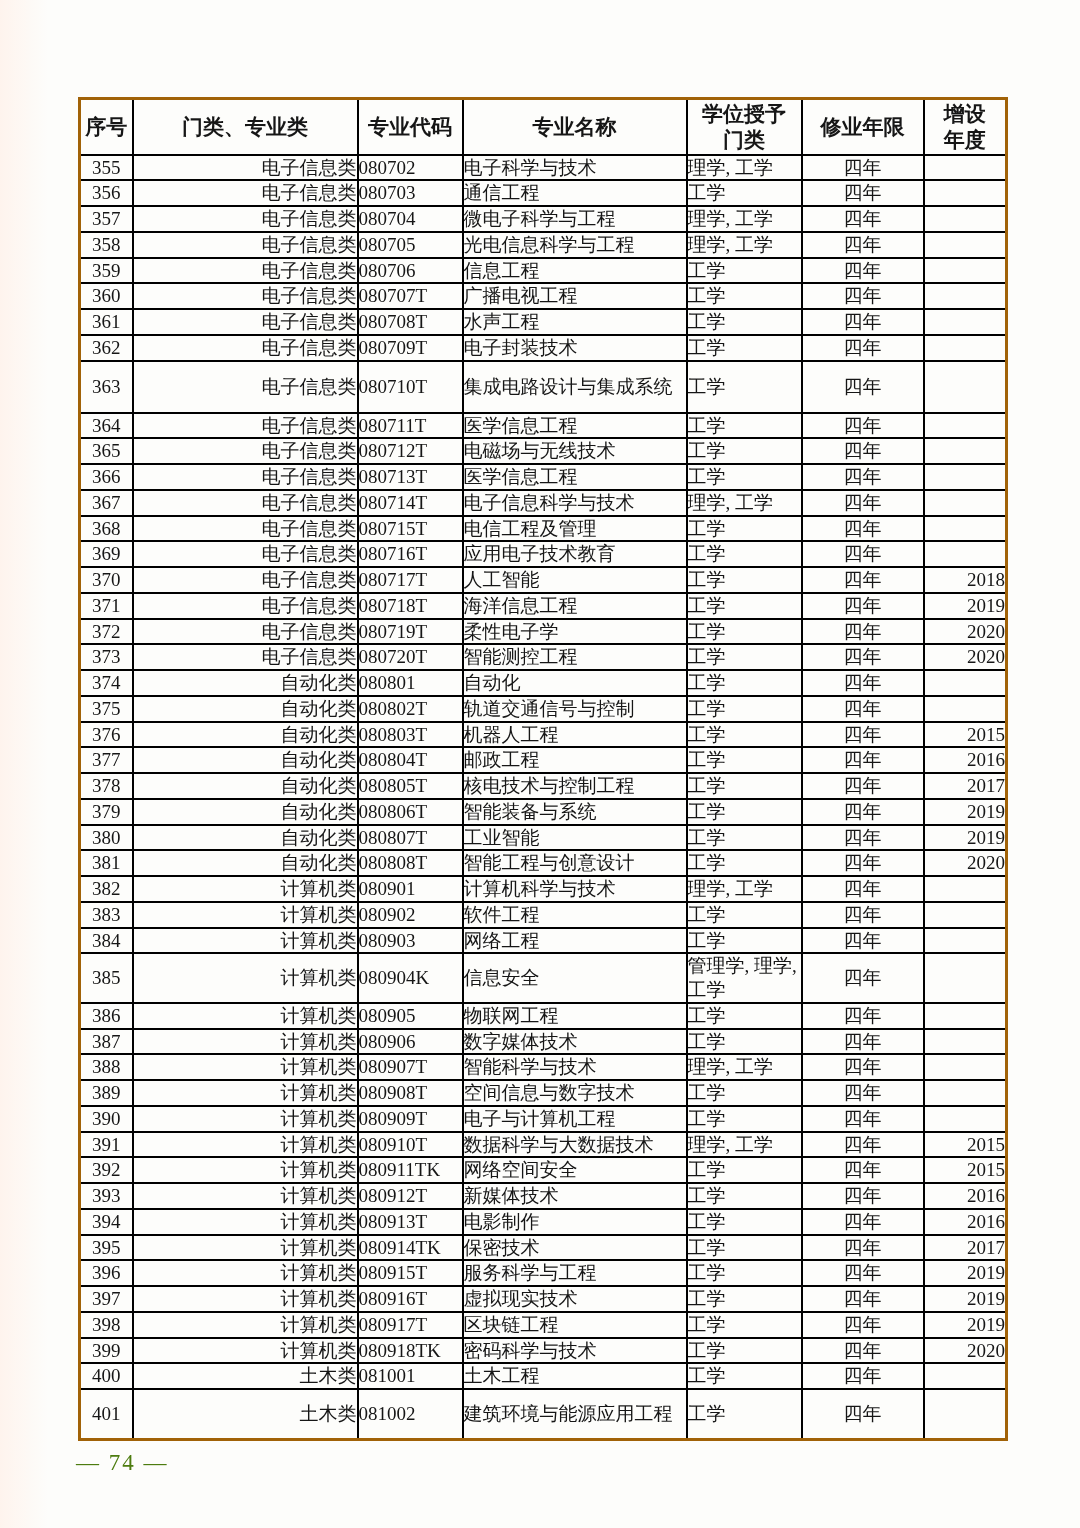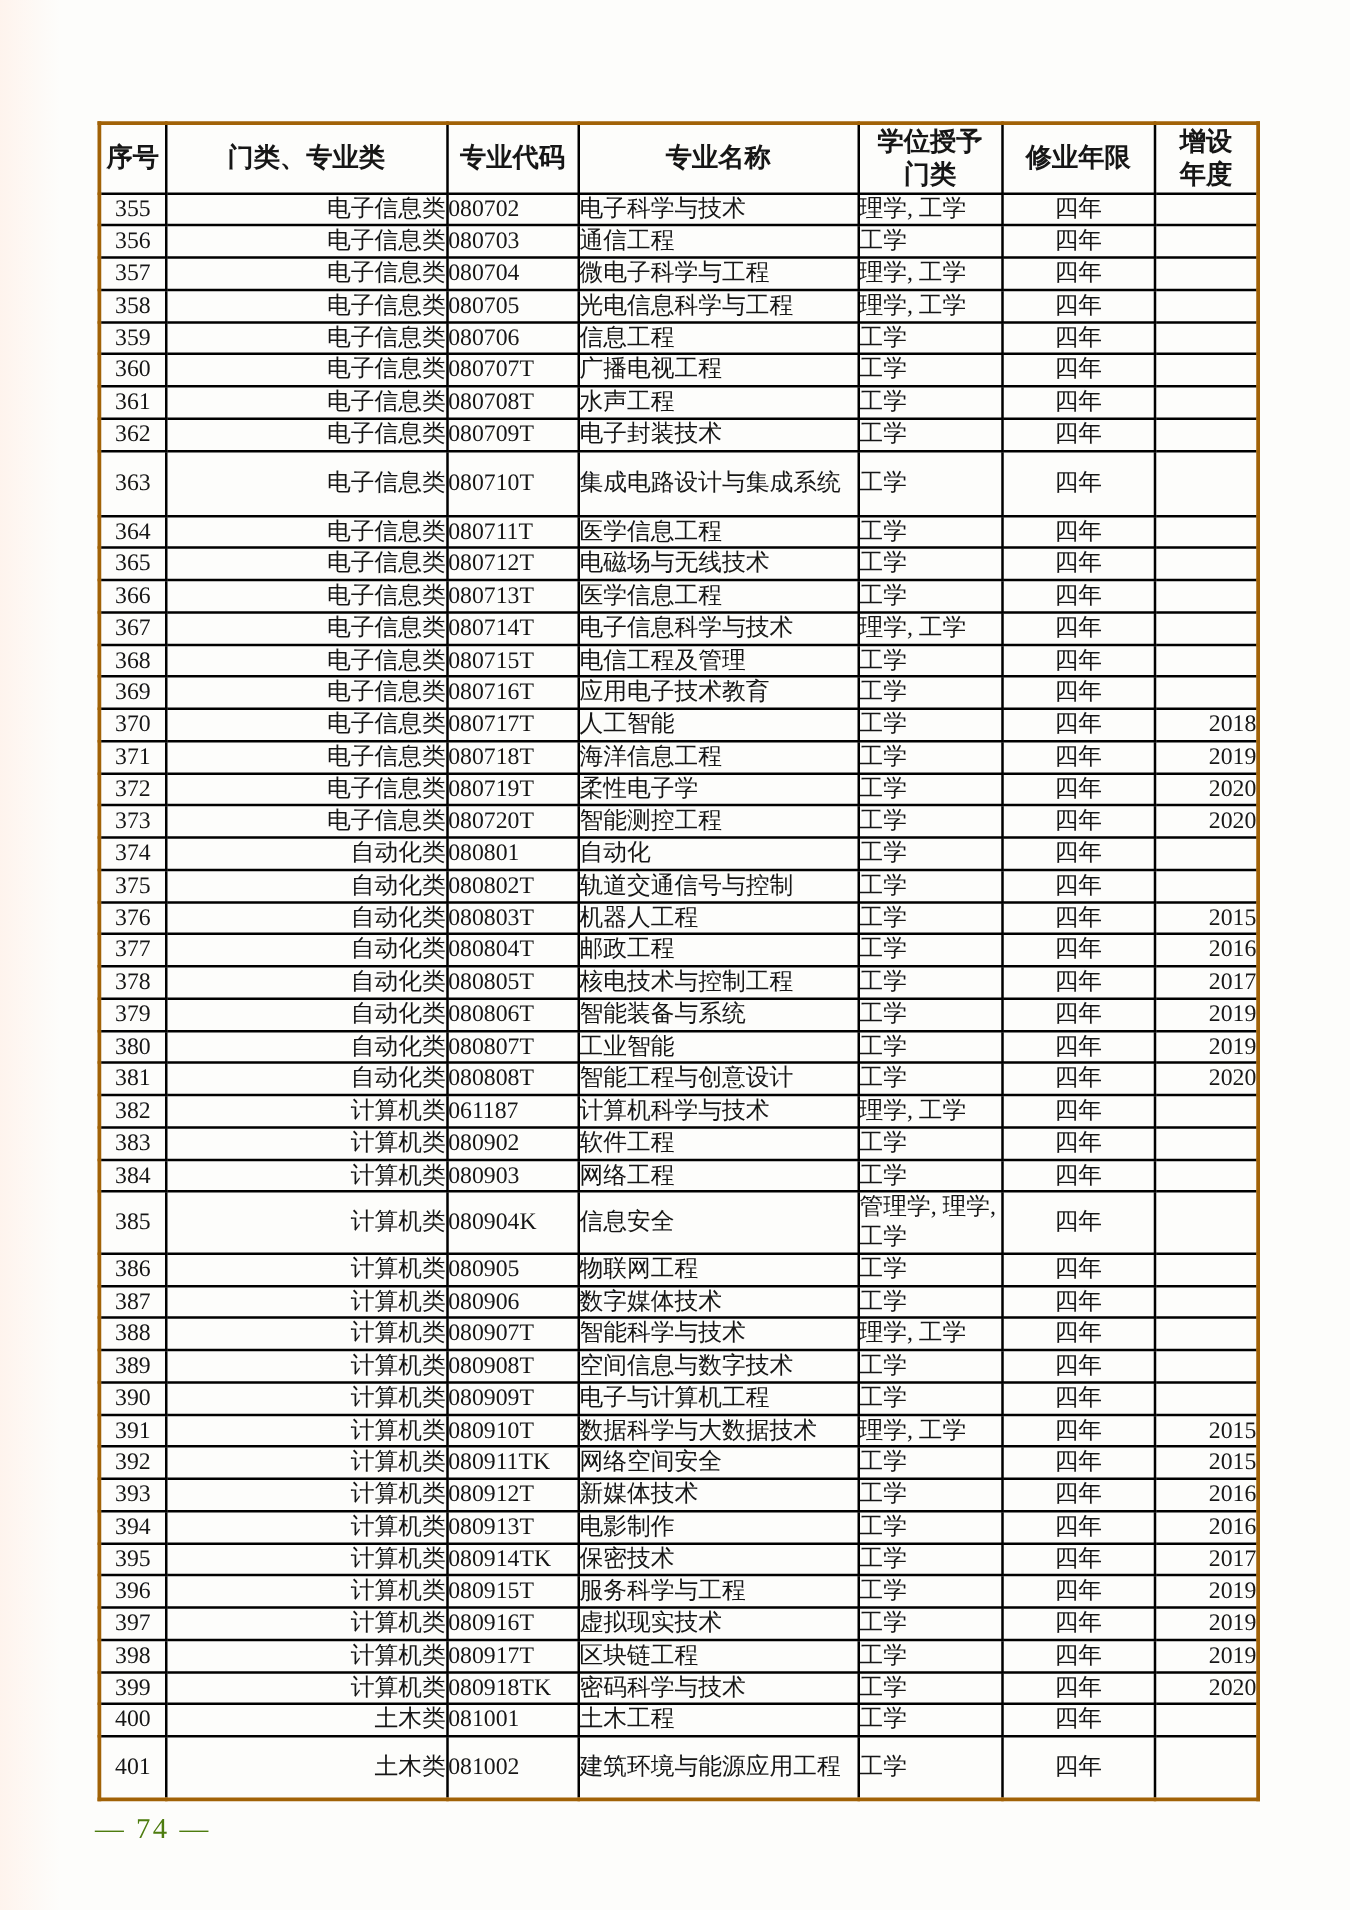--- a/index.html
+++ b/index.html
@@ -332,21 +332,21 @@
           <td class="c1">自动化类</td>
           <td class="c2">080808T</td>
           <td class="c3">智能工程与创意设计</td>
           <td class="c4">工学</td>
           <td class="c5">四年</td>
           <td class="c6">2020</td>
         </tr>
         <tr>
           <td class="c0">382</td>
           <td class="c1">计算机类</td>
-          <td class="c2">061187</td>
+          <td class="c2">080901</td>
           <td class="c3">计算机科学与技术</td>
           <td class="c4">理学, 工学</td>
           <td class="c5">四年</td>
           <td class="c6"></td>
         </tr>
         <tr>
           <td class="c0">383</td>
           <td class="c1">计算机类</td>
           <td class="c2">080902</td>
           <td class="c3">软件工程</td>

